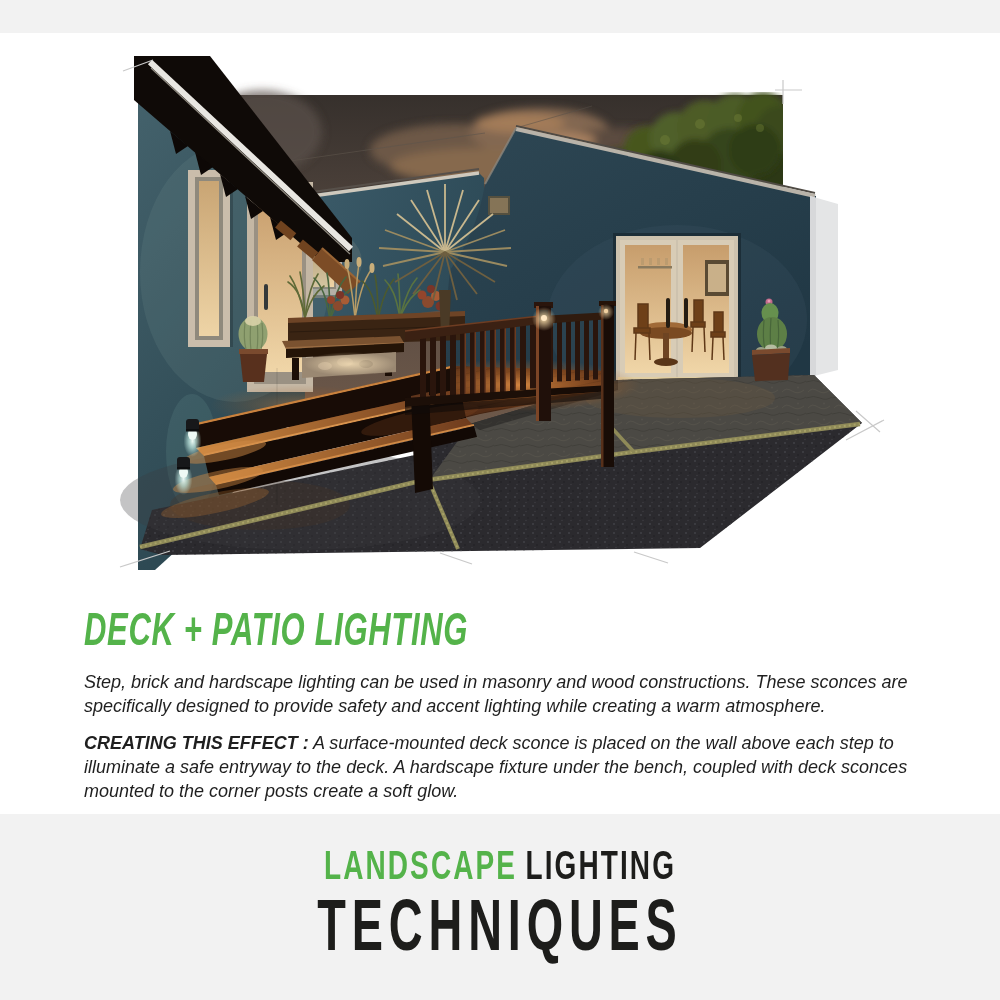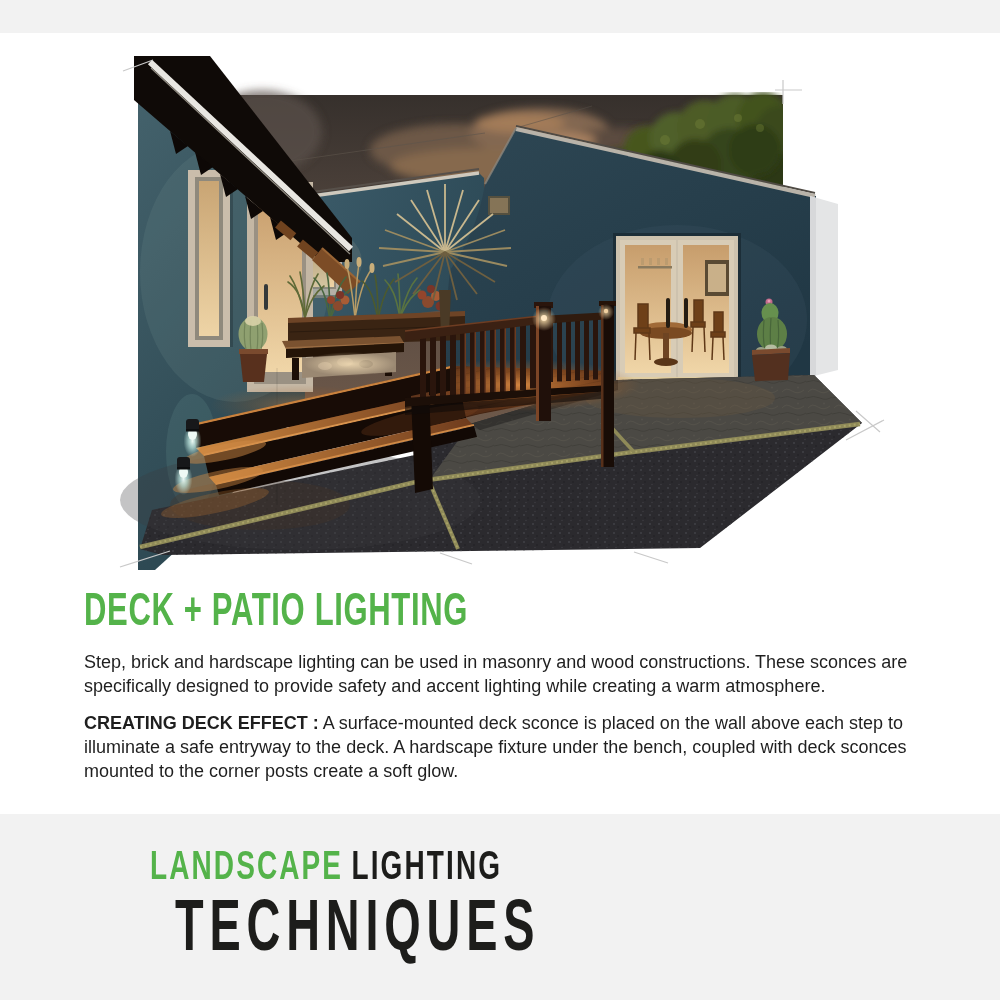--- a/index.html
+++ b/index.html
@@ -1,27 +1,27 @@
 <!DOCTYPE html>
 <html><head>
 <meta charset="utf-8">
 <style>
   html,body{margin:0;padding:0;background:#ffffff;}
   .page{position:relative;width:1000px;height:1000px;background:#ffffff;overflow:hidden;
         font-family:"Liberation Sans",sans-serif;}
   .topbar{position:absolute;left:0;top:0;width:1000px;height:33px;background:#f2f2f2;}
   .hero{position:absolute;left:0;top:0;width:1000px;height:600px;}
-  .copy{position:absolute;left:84px;top:584px;width:832px;}
+  .copy{position:absolute;left:84px;top:604px;width:832px;font-style:italic;}
   .cond{display:inline-block;transform:scaleX(.66);transform-origin:0 50%;white-space:nowrap;}
   h1.heading{margin:0;font-size:47px;line-height:1.05;font-weight:700;letter-spacing:1px;color:#54b34a;}
   .copy p{margin:0;font-size:18px;line-height:24px;color:#1f1f1f;}
   .copy p.p1{margin-top:17px;}
   .copy p.p2{margin-top:13px;}
   .copy strong{font-weight:700;}
-  .footer{position:absolute;left:0;top:814px;width:1000px;height:186px;background:#f2f2f2;text-align:left;}
+  .footer{position:absolute;left:0;top:814px;width:1000px;height:186px;background:#f2f2f2;text-align:center;}
   .brand1{margin-top:28px;font-size:40px;font-weight:700;letter-spacing:3px;line-height:1.15;
           transform:scaleX(.70);transform-origin:50% 50%;white-space:nowrap;}
   .brand1 .green{color:#54b34a;}
   .brand1 .dark{color:#1d1d1b;margin-left:12px;}
   .brand2{margin-top:1px;font-size:72px;font-weight:700;letter-spacing:9px;line-height:1.0;color:#1d1d1b;
           transform:scaleX(.65);transform-origin:50% 50%;white-space:nowrap;}
 </style>
 </head>
 <body>
 
@@ -484,21 +484,21 @@
       <path d="M120,567 L170,551"></path>
       <path d="M440,553 L472,564"></path>
       <path d="M634,552 L668,563"></path>
       <path d="M856,411 L880,432 M846,440 L884,420"></path>
     </g>
   </svg>
 
   <section class="copy">
     <h1 class="heading"><span class="cond">DECK + PATIO LIGHTING</span></h1>
     <p class="p1">Step, brick and hardscape lighting can be used in masonry and wood constructions. These sconces are specifically designed to provide safety and accent lighting while creating a warm atmosphere.</p>
-    <p class="p2"><strong>CREATING DECK EFFECT :</strong> <span>A surface-mounted deck sconce is placed on the wall above each step to illuminate a safe entryway to the deck. A hardscape fixture under the bench, coupled with deck sconces mounted to the corner posts create a soft glow.</span></p>
+    <p class="p2"><strong>CREATING THIS EFFECT :</strong> <span>A surface-mounted deck sconce is placed on the wall above each step to illuminate a safe entryway to the deck. A hardscape fixture under the bench, coupled with deck sconces mounted to the corner posts create a soft glow.</span></p>
   </section>
 
   <footer class="footer">
     <div class="brand1">
       <span class="green">LANDSCAPE</span><span class="dark">LIGHTING</span>
     </div>
     <div class="brand2">TECHNIQUES</div>
   </footer>
 </div>
 

